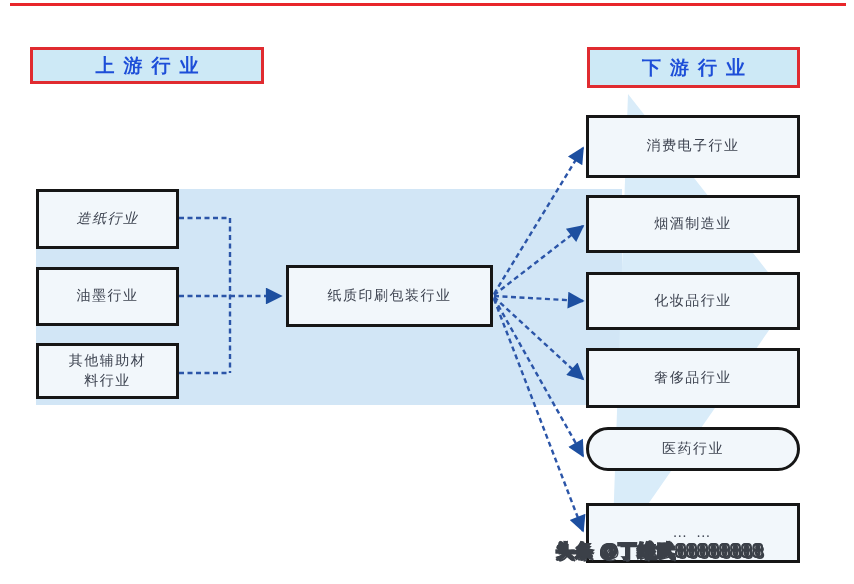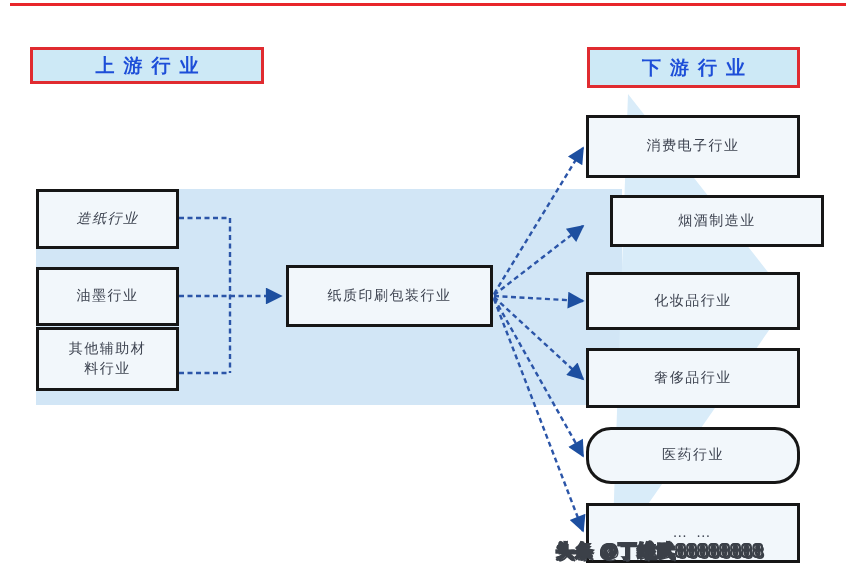--- a/index.html
+++ b/index.html
@@ -32,28 +32,28 @@
     box-sizing:border-box;border:3px solid var(--node-border,#161616);
     background:var(--node-fill,#f2f7fb);
     display:flex;align-items:center;justify-content:center;text-align:center;
     font-family:"Liberation Serif","DejaVu Serif",serif;
     font-size:14px;letter-spacing:1.5px;color:#3d4350;
     z-index:2;white-space:pre-line;line-height:1.45;
   }
   .up-node{left:36px;width:143px;}
   #up-0{top:189px;height:60px;font-style:italic;}
   #up-1{top:267px;height:59px;}
-  #up-2{top:327px;height:64px;}
+  #up-2{top:343px;height:56px;}
   #center-node{left:286px;top:265px;width:207px;height:62px;}
   .down-node{left:586px;width:214px;}
   #down-0{top:115px;height:63px;}
-  #down-1{top:195px;height:52px;margin-left:24px;}
+  #down-1{top:195px;height:58px;}
   #down-2{top:272px;height:58px;}
   #down-3{top:348px;height:60px;}
-  #down-4{top:427px;height:57px;border-radius:25px;}
+  #down-4{top:427px;height:44px;border-radius:25px;}
   #down-5{top:503px;height:60px;letter-spacing:3px;}
 
   
   #connector-layer{left:0;top:0;width:854px;height:584px;z-index:3;pointer-events:none;}
   .dash{stroke:var(--connector,#2b55a8);stroke-width:2.4;fill:none;stroke-dasharray:5 3.5;}
   #arrowhead-def path{fill:var(--arrowhead,#1d4fa0);}
   #band-rect{fill:var(--band-fill,#d2e6f6);}
   #arrow-shape{fill:var(--arrow-shape-fill,#d9ecf9);}
 
   

